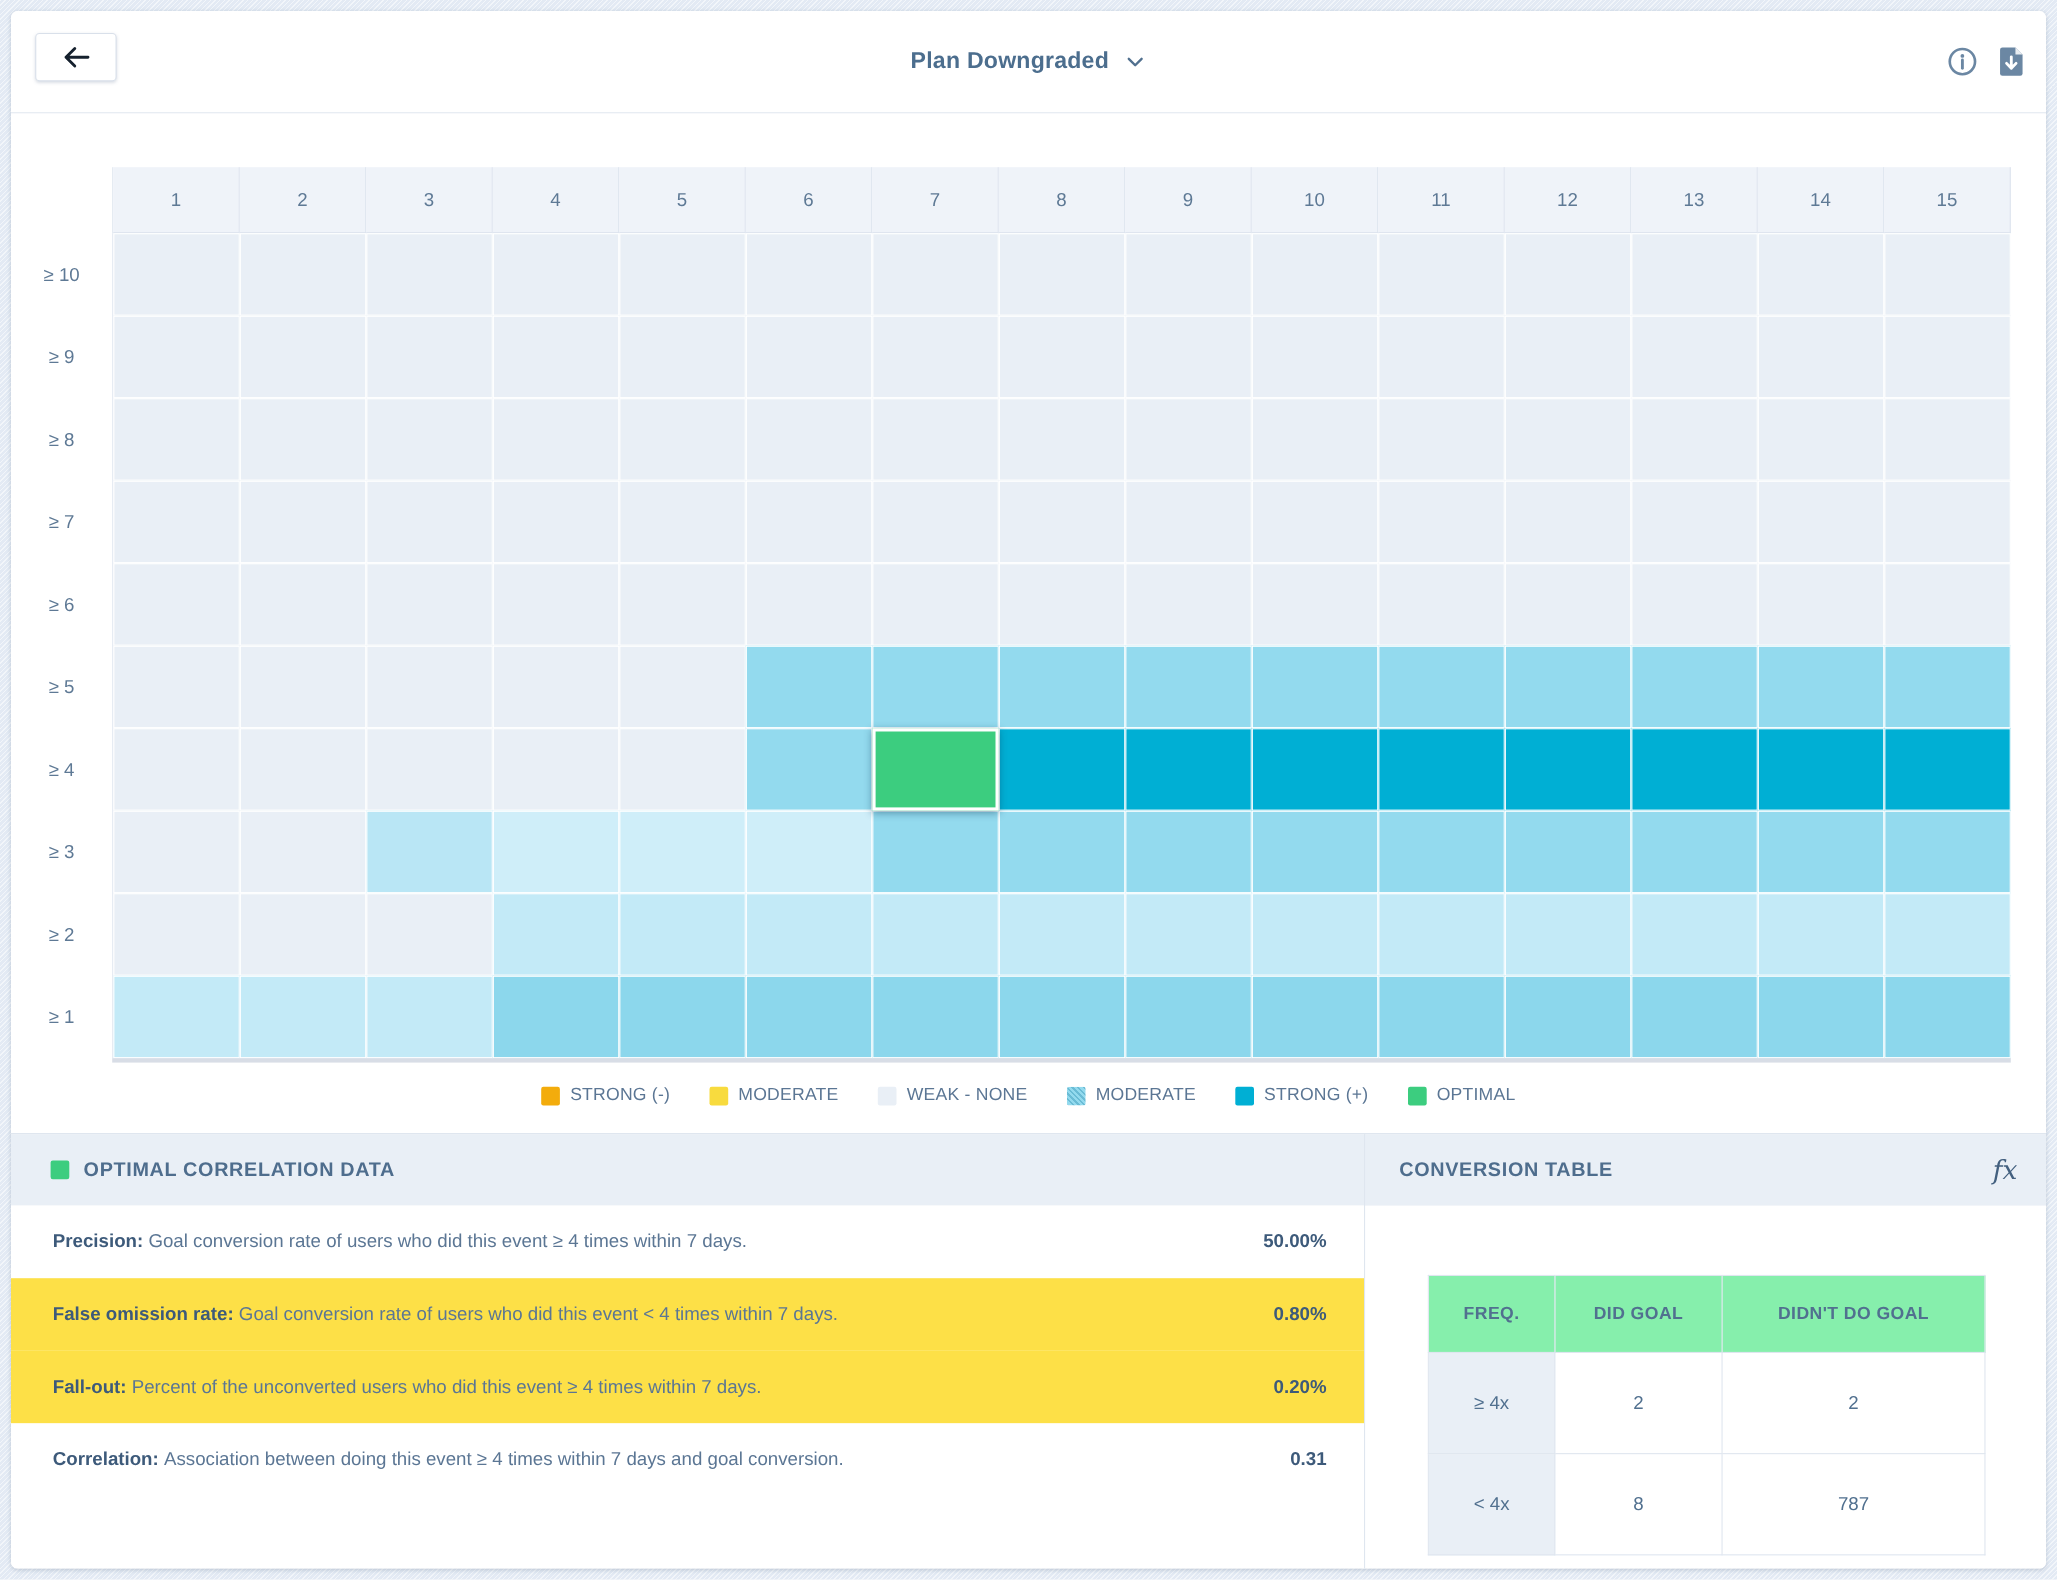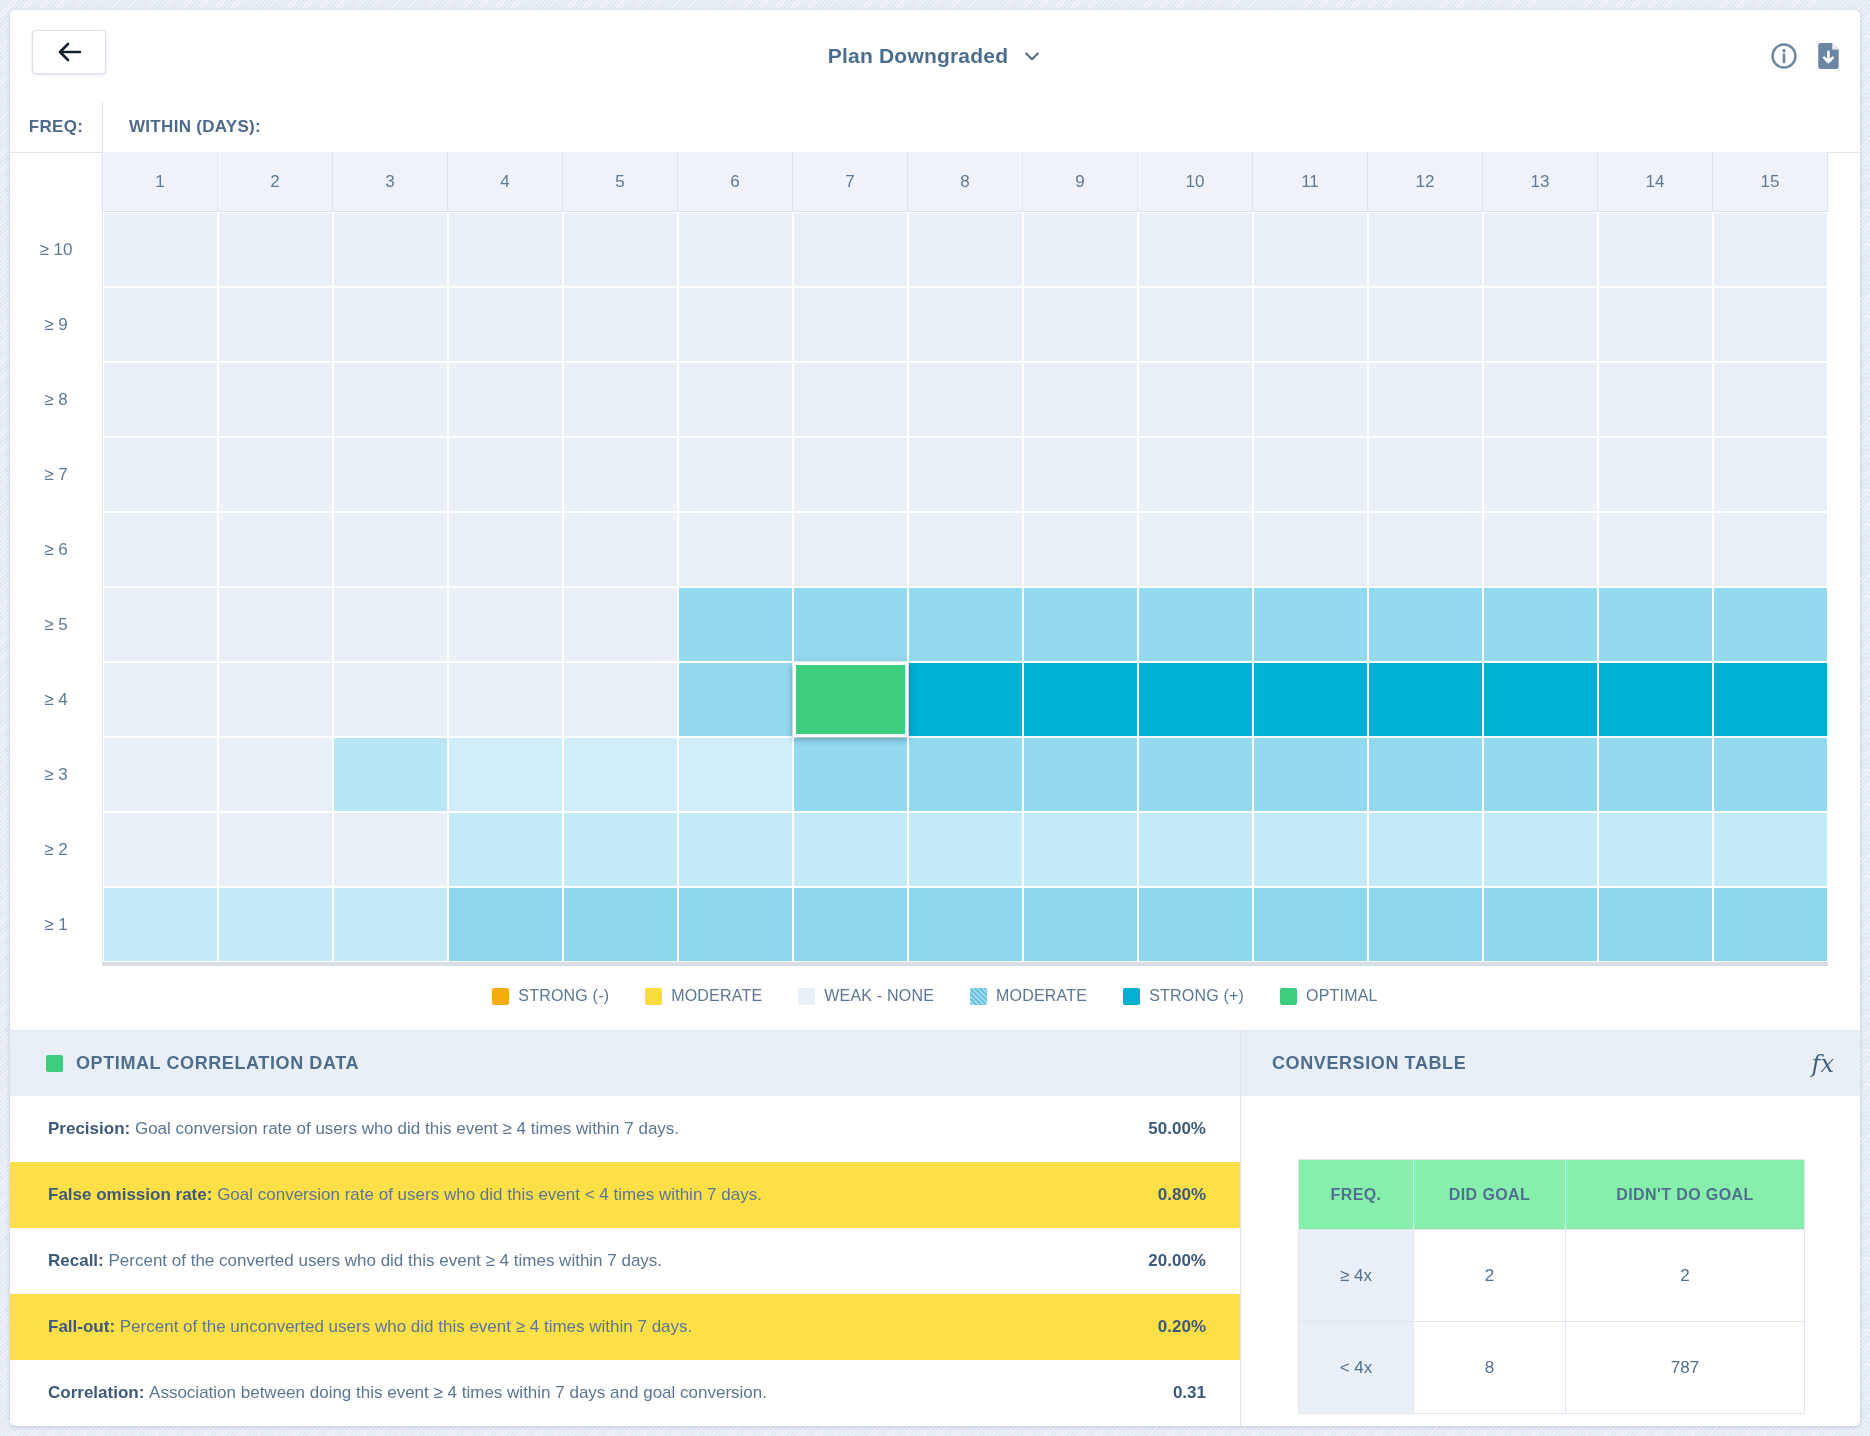--- a/index.html
+++ b/index.html
@@ -120,28 +120,20 @@
       <button class="icon-btn">
         <svg width="26" height="28" viewBox="0 0 24 26">
           <path d="M4 1 h11 l6 6 v16 a2 2 0 0 1 -2 2 h-15 a2 2 0 0 1 -2 -2 v-20 a2 2 0 0 1 2 -2 z" fill="#6b87a3"></path>
           <path d="M15 1 l6 6 h-6 z" fill="#ffffff" opacity="0.85"></path>
           <path d="M11.5 9 v9 M7.5 14.5 l4 4.2 l4 -4.2" fill="none" stroke="#ffffff" stroke-width="2.4" stroke-linecap="round" stroke-linejoin="round"></path>
         </svg>
       </button>
     </div>
   </header>
 
-  <div class="axis-strip">
-    <div class="freq-cell">
-      <span class="axis-label">FREQ:</span>
-    </div>
-    <div class="within-cell">
-      <span class="axis-label">WITHIN (DAYS):</span>
-    </div>
-  </div>
 
   <div class="col-headers" id="colHeaders">
       <div class="col-header">1</div>
       <div class="col-header">2</div>
       <div class="col-header">3</div>
       <div class="col-header">4</div>
       <div class="col-header">5</div>
       <div class="col-header">6</div>
       <div class="col-header">7</div>
       <div class="col-header">8</div>
@@ -378,24 +370,20 @@
     <span class="fx-icon">fx</span>
     <div class="panel-divider"></div>
     <div class="metric-rows" id="metricRows">
         <div class="metric-row">
           <div class="metric-text"><span class="metric-label">Precision: </span><span>Goal conversion rate of users who did this event ≥ 4 times within 7 days.</span></div>
           <div class="metric-value">50.00%</div>
         </div>
         <div class="metric-row alt">
           <div class="metric-text"><span class="metric-label">False omission rate: </span><span>Goal conversion rate of users who did this event &lt; 4 times within 7 days.</span></div>
           <div class="metric-value">0.80%</div>
-        </div>
-        <div class="metric-row">
-          <div class="metric-text"><span class="metric-label">Recall: </span><span>Percent of the converted users who did this event ≥ 4 times within 7 days.</span></div>
-          <div class="metric-value">20.00%</div>
         </div>
         <div class="metric-row alt">
           <div class="metric-text"><span class="metric-label">Fall-out: </span><span>Percent of the unconverted users who did this event ≥ 4 times within 7 days.</span></div>
           <div class="metric-value">0.20%</div>
         </div>
         <div class="metric-row">
           <div class="metric-text"><span class="metric-label">Correlation: </span><span>Association between doing this event ≥ 4 times within 7 days and goal conversion.</span></div>
           <div class="metric-value">0.31</div>
         </div>
       </div>

